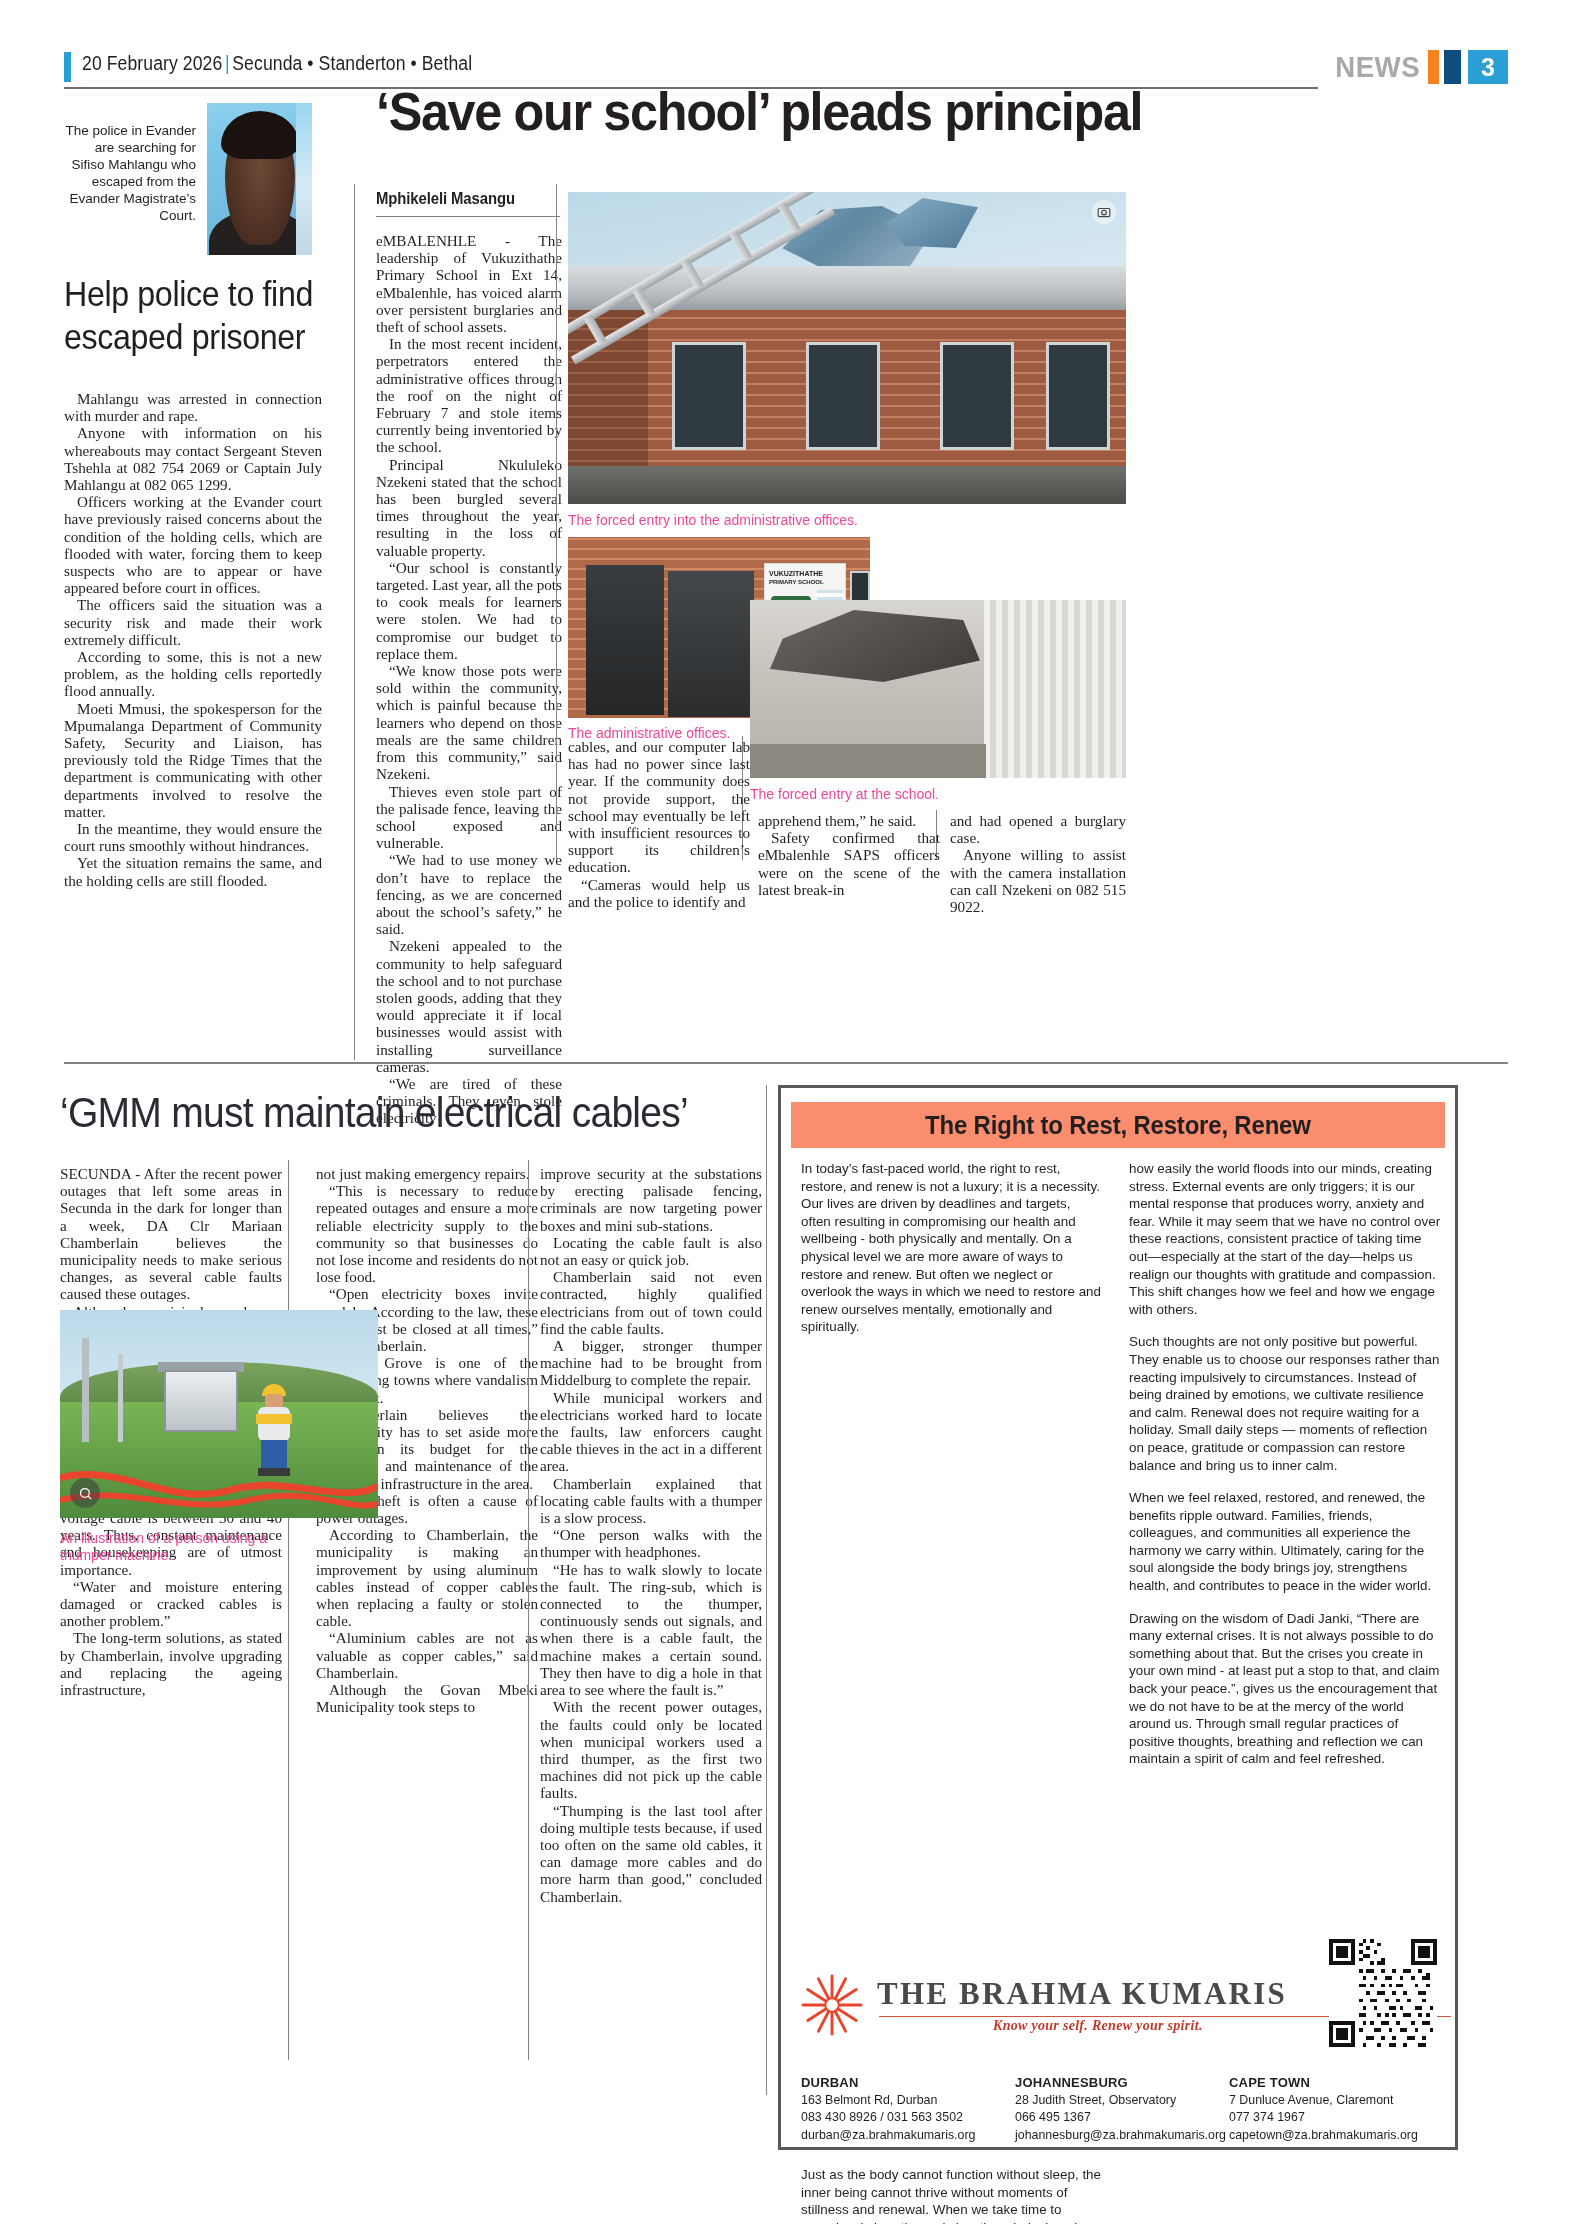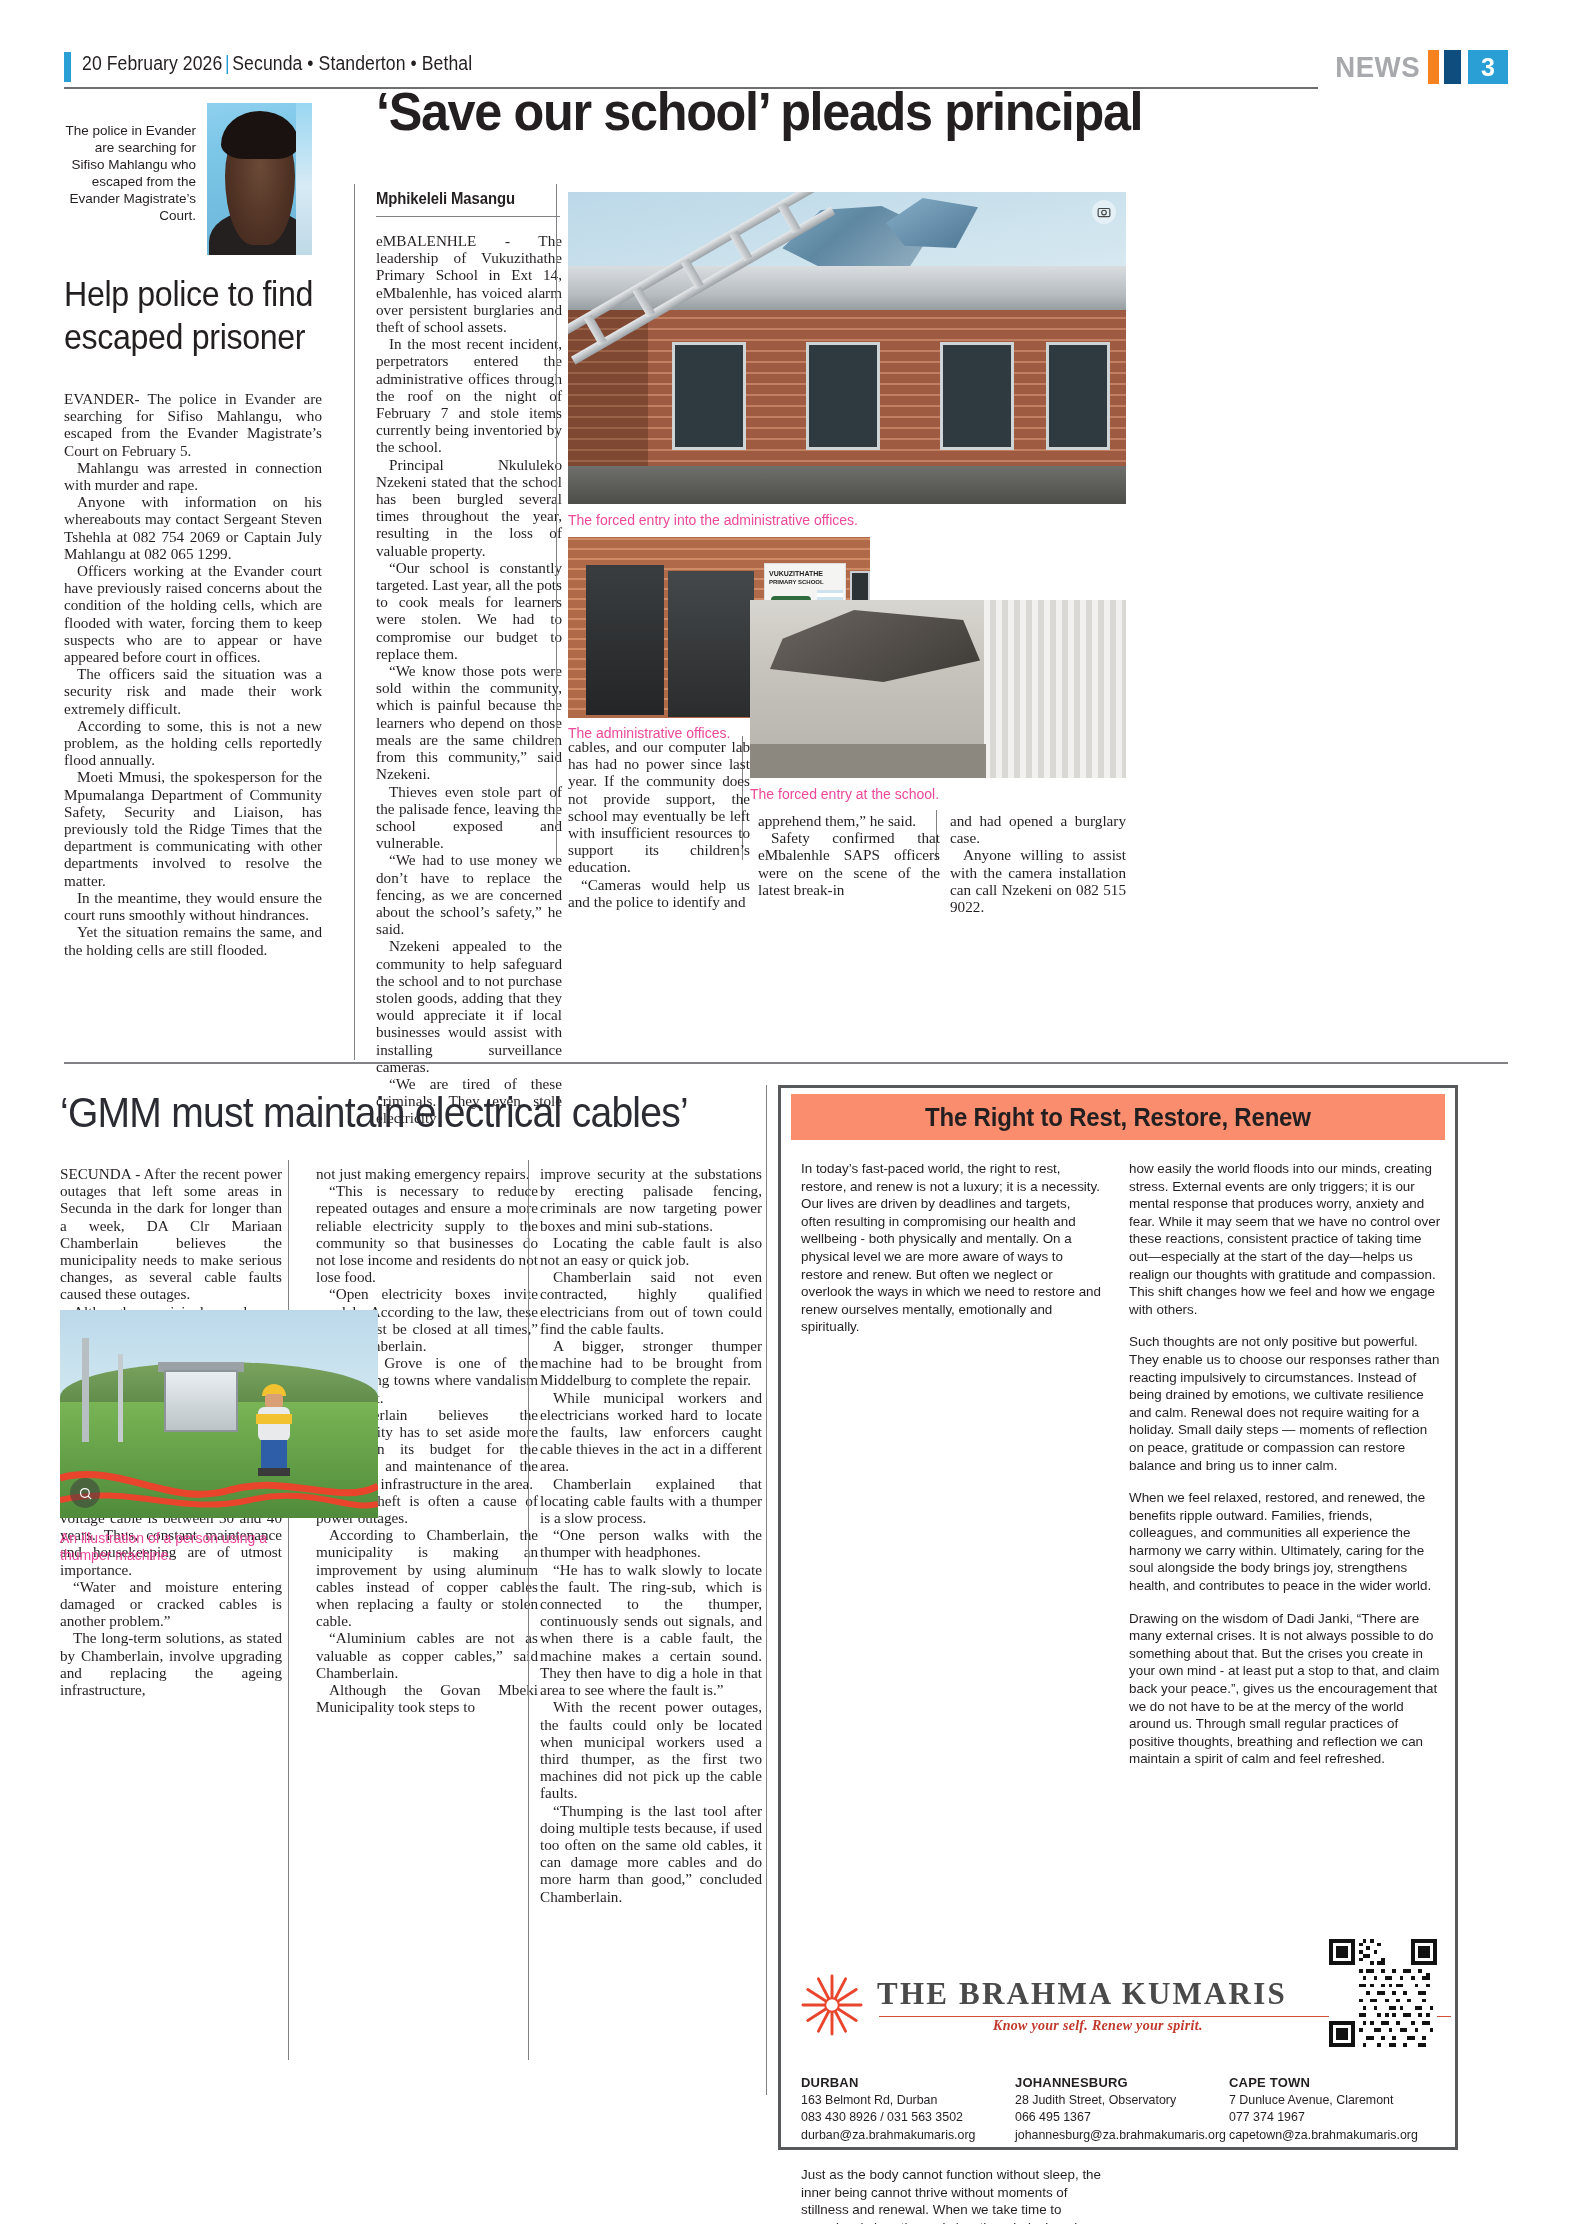--- a/index.html
+++ b/index.html
@@ -133,21 +133,21 @@
   .gcol p { text-indent:13px; margin:0; }
   .gcol p.noind { text-indent:0; }
 
   .g1 { left:60px; top:1165px; width:222px; }
   .g2 { left:316px; top:1165px; width:222px; }
   .g3 { left:540px; top:1165px; width:222px; }
 
   
   .promo { position:absolute; left:778px; top:1085px; width:680px; height:1065px;
      border:3px solid #58595b; background:#fff; }
-  .promo-head { position:absolute; left:10px; top:6px; width:654px; height:46px;
+  .promo-head { position:absolute; left:10px; top:14px; width:654px; height:46px;
      background:#fb8d6f; display:flex; align-items:center; justify-content:center; }
   .promo-head span { font-family:"Liberation Sans", sans-serif; font-weight:bold; font-size:25px;
      color:#231f20; letter-spacing:-.2px; transform:scaleX(0.96); }
   .pcolL { position:absolute; left:20px; top:72px; width:302px;
      font-family:"Liberation Sans", sans-serif; font-size:13.4px; line-height:17.6px; color:#231f20; }
   .pcolR { position:absolute; left:348px; top:72px; width:312px;
      font-family:"Liberation Sans", sans-serif; font-size:13.4px; line-height:17.6px; color:#231f20; }
   .pcolL p, .pcolR p { margin:0 0 15px 0; }
 
   .joycap { position:absolute; left:20px; top:1075px; }
@@ -214,21 +214,20 @@
     <div class="col-a">
       <div class="mug-img">
         <div class="mug-body"></div>
         <div class="mug-face"></div>
         <div class="mug-hair"></div>
         <div class="mug-strip"></div>
       </div>
       <div class="cap-left">The police in Evander are searching for Sifiso Mahlangu who escaped from the Evander Magistrate’s Court.</div>
       <div class="hl-police">Help police to find escaped prisoner</div>
       <div class="body-a">
-        <p class="noind">EVANDER- The police in Evander are searching for Sifiso Mahlangu, who escaped from the Evander Magistrate’s Court on February 5.</p>
         <p>Mahlangu was arrested in connection with murder and rape.</p>
         <p>Anyone with information on his whereabouts may contact Sergeant Steven Tshehla at 082 754 2069 or Captain July Mahlangu at 082 065 1299.</p>
         <p>Officers working at the Evander court have previously raised concerns about the condition of the holding cells, which are flooded with water, forcing them to keep suspects who are to appear or have appeared before court in offices.</p>
         <p>The officers said the situation was a security risk and made their work extremely difficult.</p>
         <p>According to some, this is not a new problem, as the holding cells reportedly flood annually.</p>
         <p>Moeti Mmusi, the spokesperson for the Mpumalanga Department of Community Safety, Security and Liaison, has previously told the Ridge Times that the department is communicating with other departments involved to resolve the matter.</p>
         <p>In the meantime, they would ensure the court runs smoothly without hindrances.</p>
         <p>Yet the situation remains the same, and the holding cells are still flooded.</p>
       </div>
     </div>

